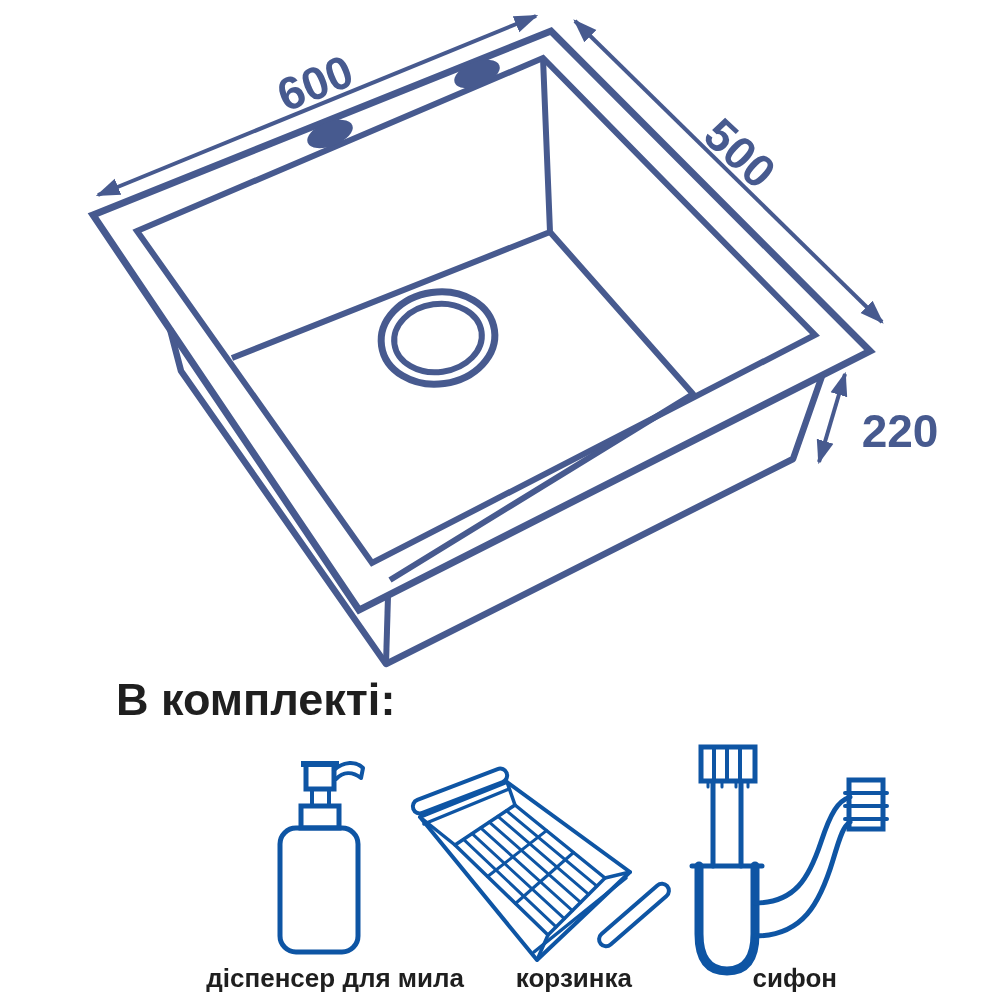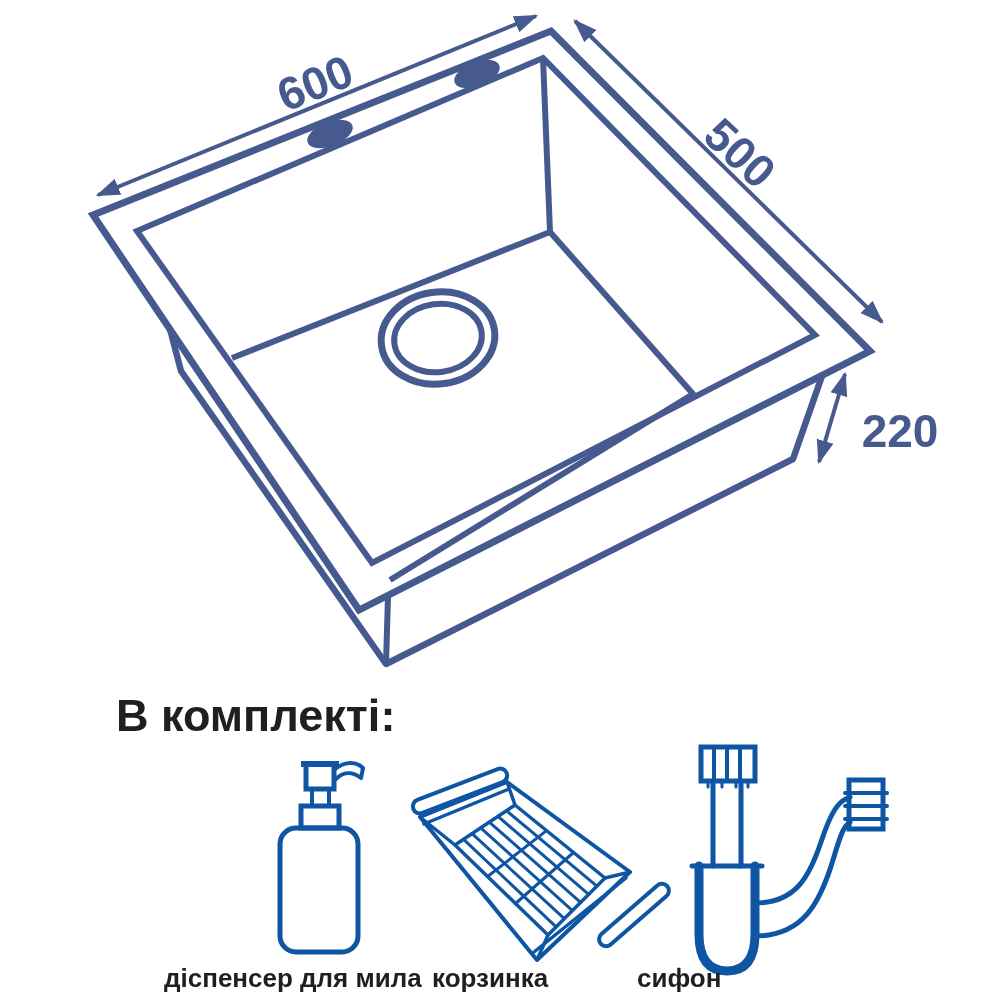--- a/index.html
+++ b/index.html
@@ -17,26 +17,26 @@
   .sink-fill{fill:var(--line);stroke:none;}
   .icon-stroke{stroke:var(--icon);fill:none;}
   .dim{
     position:absolute;color:var(--line);font-weight:700;font-size:46px;
     text-align:center;white-space:nowrap;
   }
   .dim-600{left:255px;top:56px;width:120px;transform:rotate(-22deg);}
   .dim-500{left:680px;top:126px;width:120px;transform:rotate(43deg);}
   .dim-220{left:840px;top:404px;width:120px;}
   .kit-heading{
-    position:absolute;left:116px;top:690px;color:var(--ink);
+    position:absolute;left:116px;top:674px;color:var(--ink);
     font-weight:700;font-size:45px;white-space:nowrap;
   }
   .item-label{
     position:absolute;top:963px;color:var(--ink);font-weight:700;font-size:26px;
-    text-align:left;white-space:nowrap;
+    text-align:right;white-space:nowrap;
   }
   .item-label-1{left:164px;width:300px;}
   .item-label-2{left:432px;width:200px;}
   .item-label-3{left:637px;width:200px;}
 </style>
 </head>
 <body>
 
 <div class="page">
 

